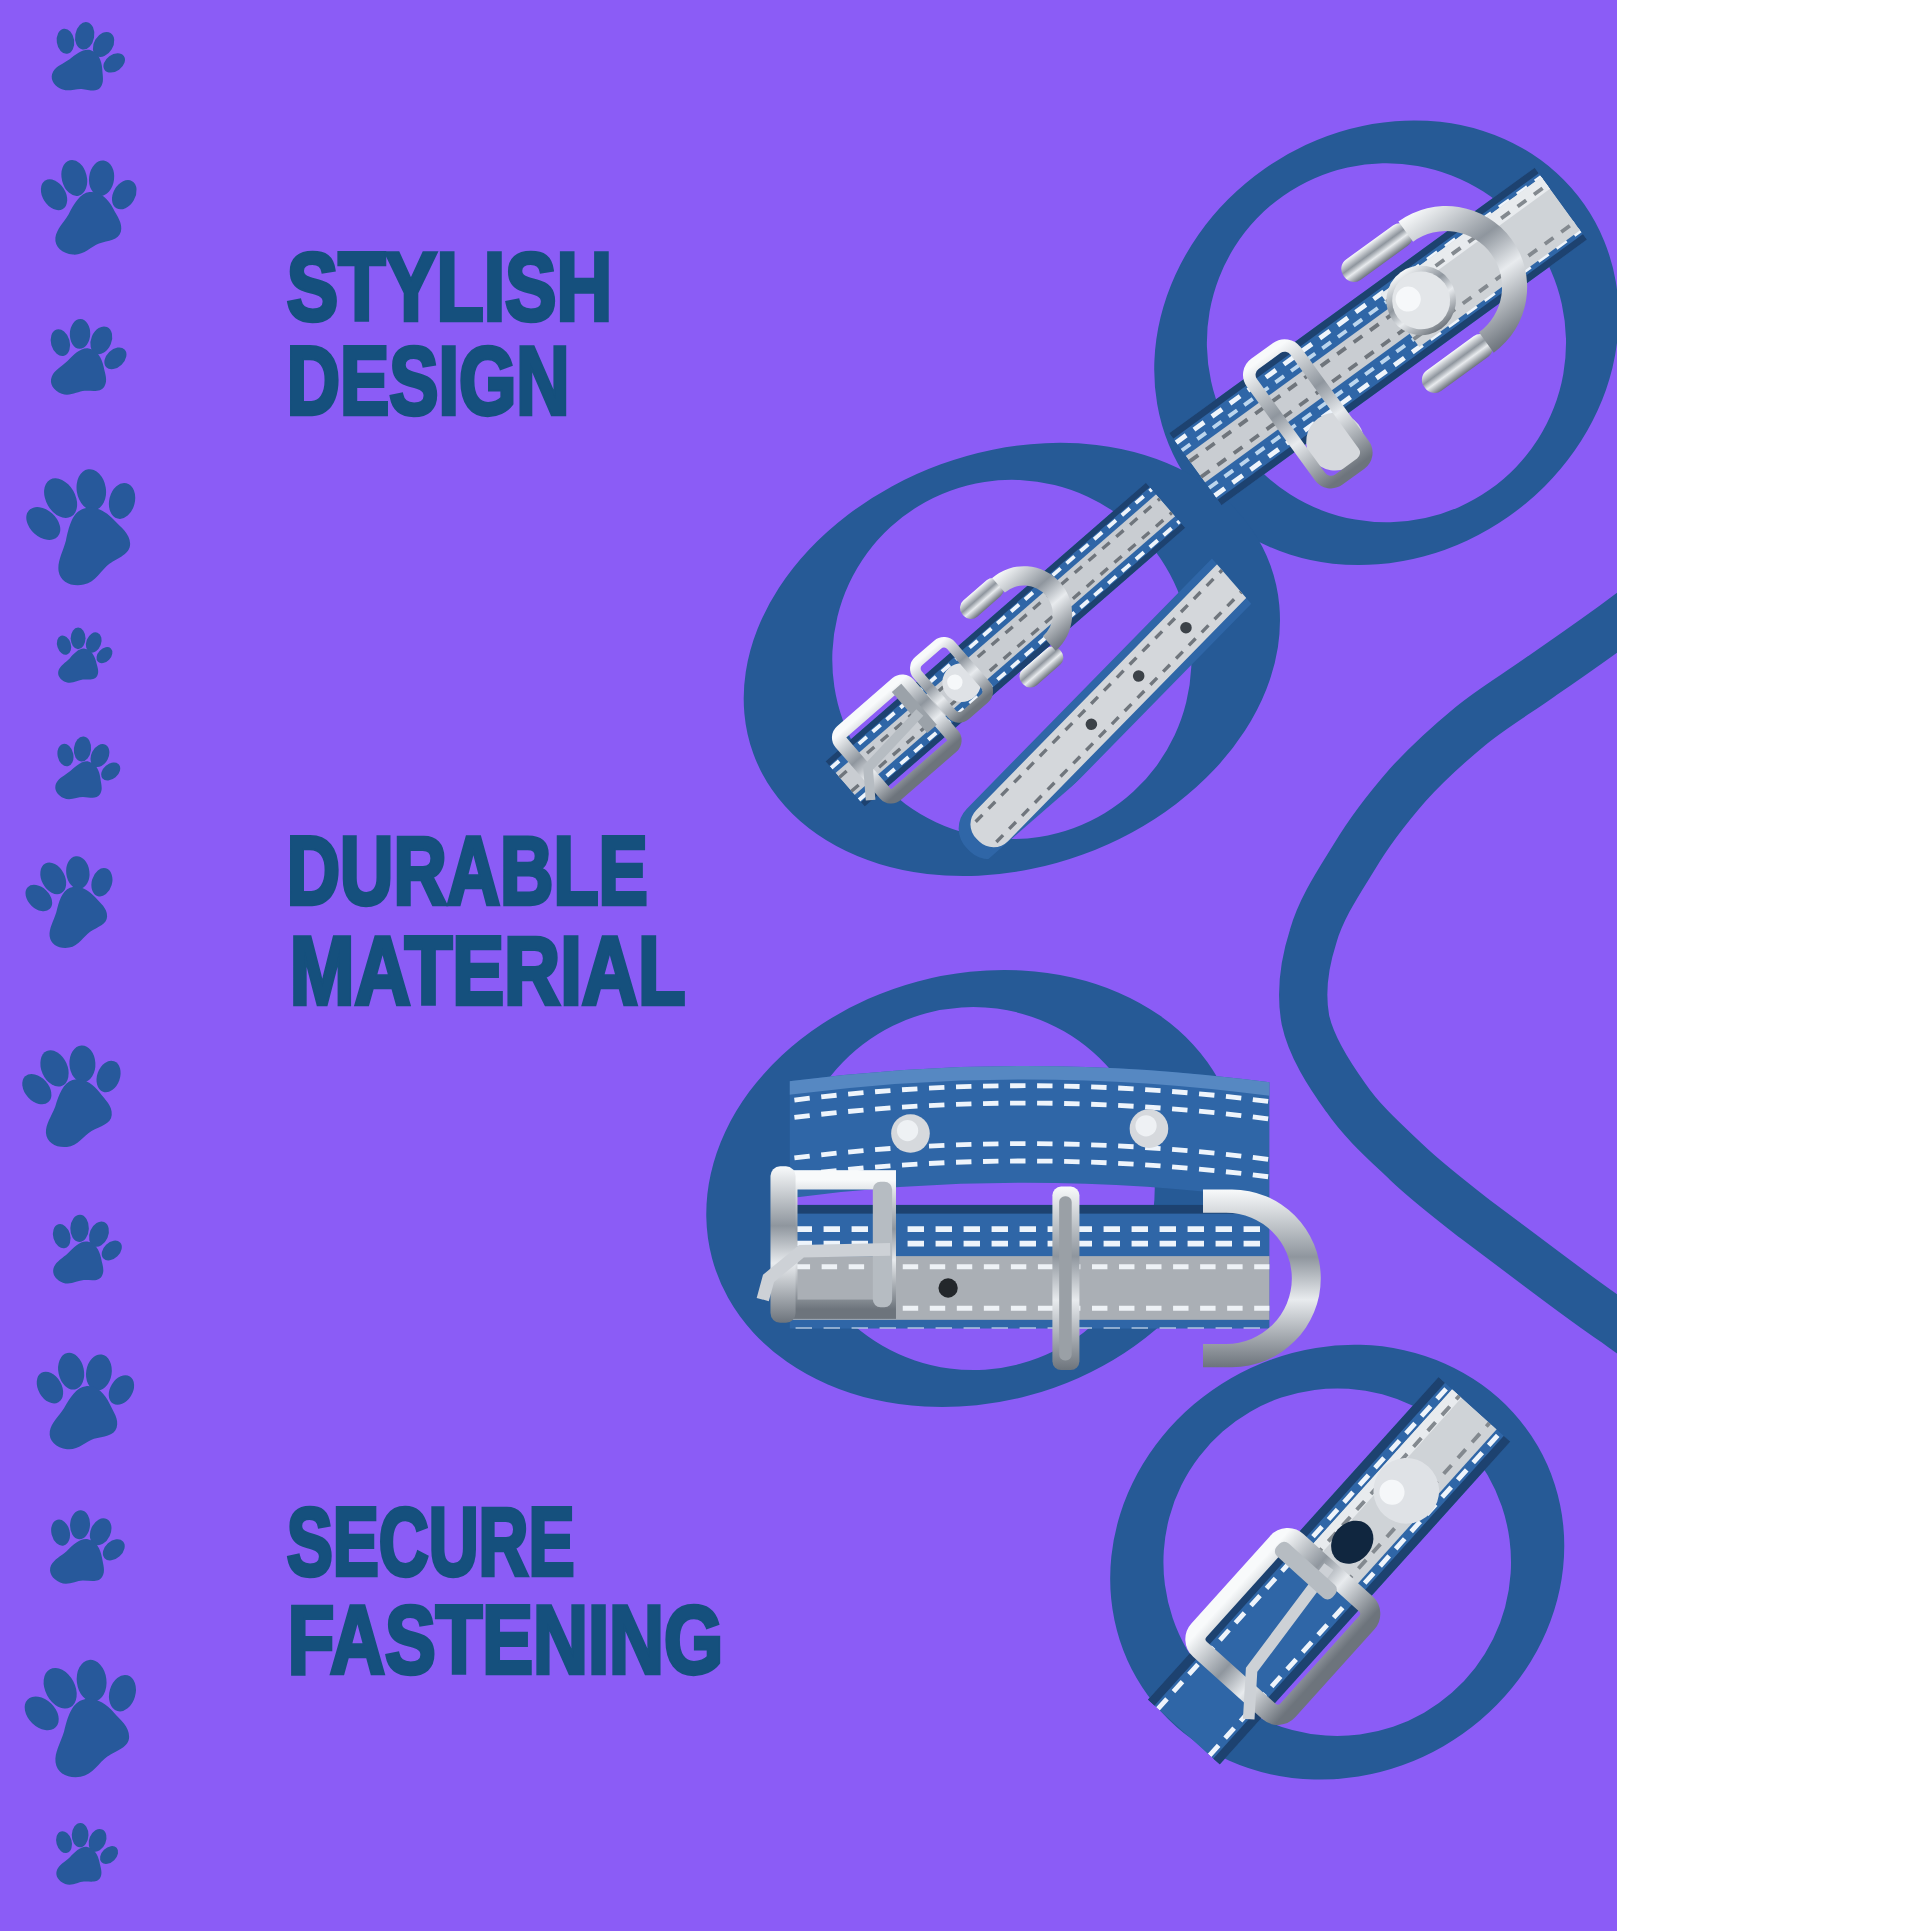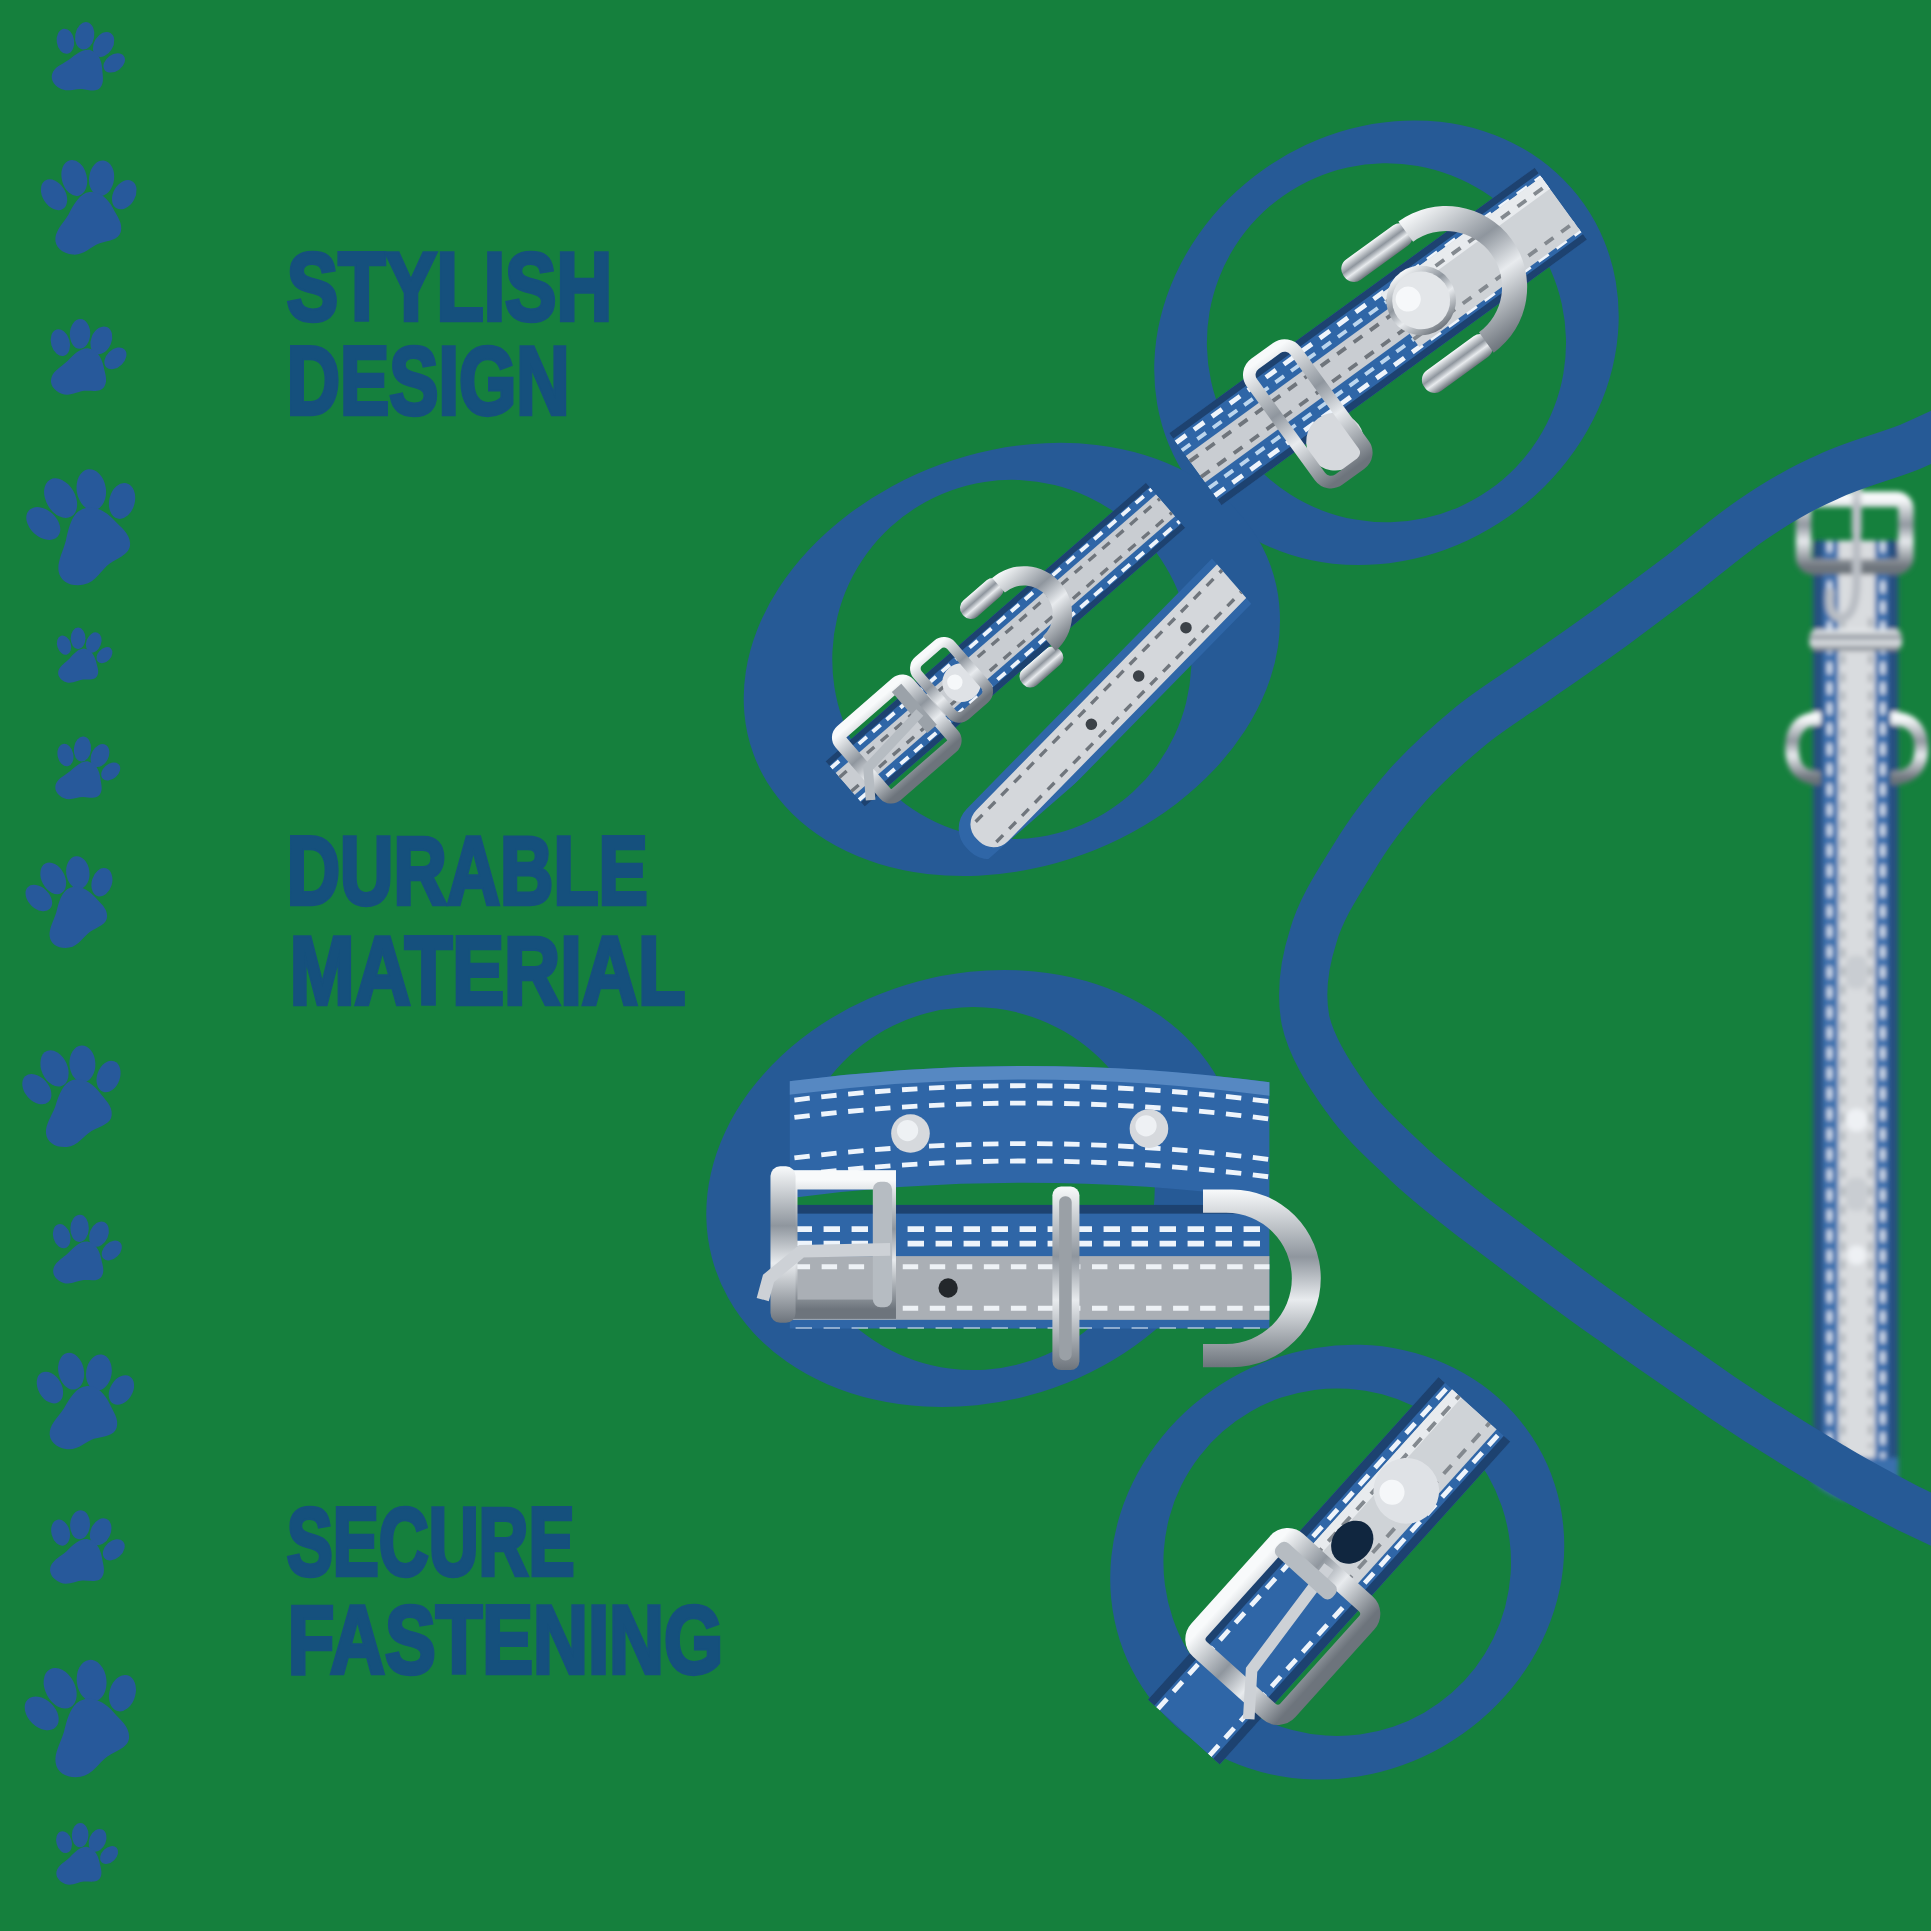--- a/index.html
+++ b/index.html
@@ -1,16 +1,16 @@
 <!DOCTYPE html>
 <html><head>
 <meta charset="utf-8">
 <style>
 html,body{margin:0;padding:0;background:#ffffff;}
-#page{position:relative;width:1931px;height:1931px;overflow:hidden;background:#15803d;
+#page{position:relative;width:1617px;height:1931px;overflow:hidden;background:#8b5cf6;
   font-family:"Liberation Sans", sans-serif;}
 svg{position:absolute;left:0;top:0;}
 </style>
 </head>
 <body>
 <div id="page">
 <svg width="1931" height="1931" viewBox="0 0 2000 2000">
 <defs>
   <g id="paw">
 

